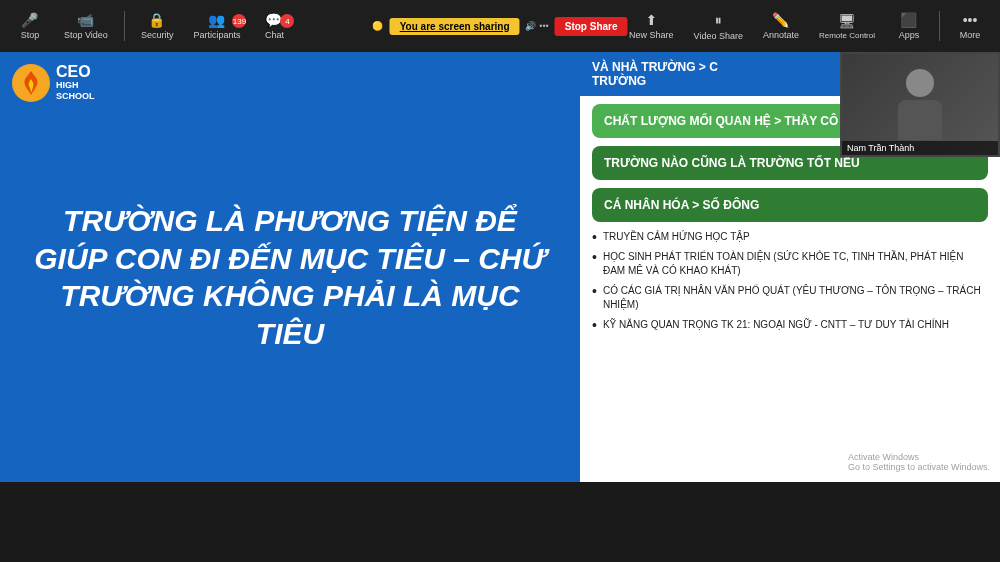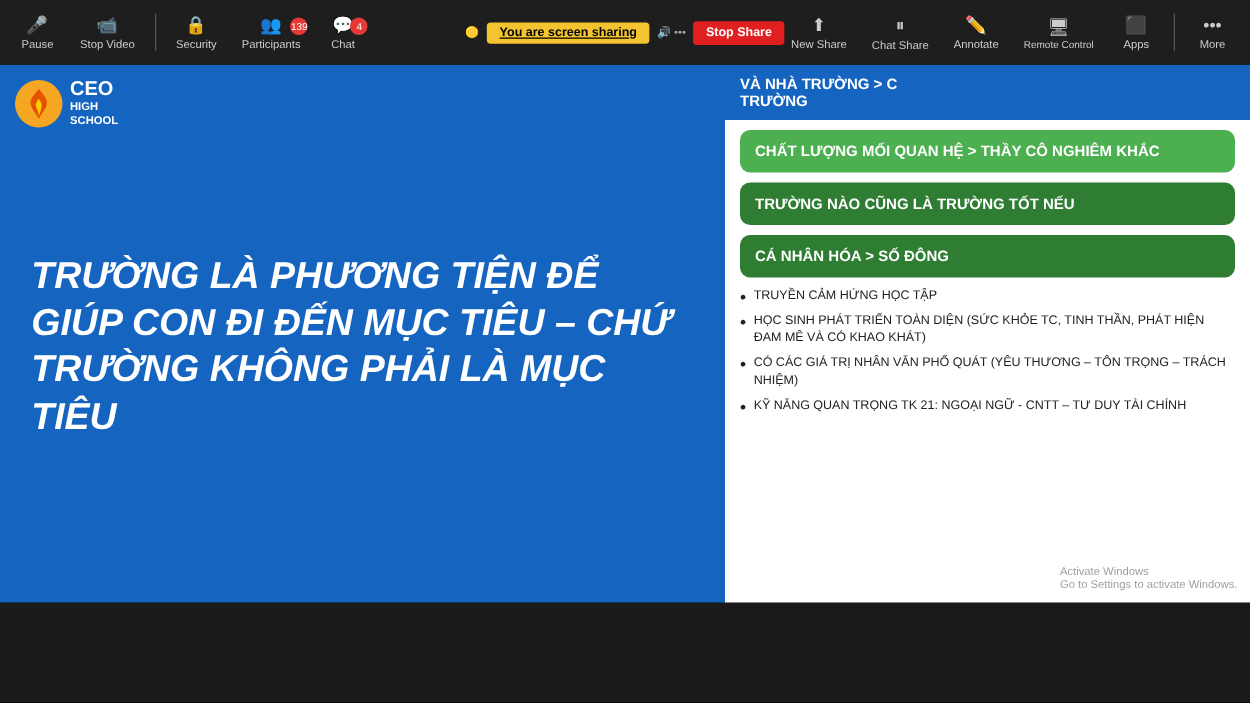--- a/index.html
+++ b/index.html
@@ -130,20 +130,21 @@
     }
 
     .slide-main-text {
       color: #fff;
       font-size: 30px;
       font-weight: 900;
       line-height: 1.25;
       text-transform: uppercase;
       margin-top: 20px;
       font-style: italic;
+      text-align: center;
     }
 
     
     .right-panel {
       width: 420px;
       background: #fff;
       display: flex;
       flex-direction: column;
       overflow-y: auto;
       position: relative;
@@ -270,21 +271,21 @@
       position: relative;
     }
   </style>
 </head>
 <body>
 
 <div class="zoom-toolbar">
 
   <div class="toolbar-btn">
     <span class="toolbar-icon">🎤</span>
-    <span>Pause</span>
+    <span>Stop</span>
   </div>
 
   <div class="toolbar-btn">
     <span class="toolbar-icon">📹</span>
     <span>Stop Video</span>
   </div>
   <div class="toolbar-separator"></div>
 
   <div class="toolbar-btn">
     <span class="toolbar-icon">🔒</span>
@@ -310,21 +311,21 @@
     <span class="stop-share-btn">Stop Share</span>
   </div>
 
   <div class="toolbar-btn" style="margin-left:auto;">
     <span class="toolbar-icon">⬆</span>
     <span>New Share</span>
   </div>
 
   <div class="toolbar-btn">
     <span class="toolbar-icon">⏸</span>
-    <span>Chat Share</span>
+    <span>Video Share</span>
   </div>
 
   <div class="toolbar-btn">
     <span class="toolbar-icon">✏️</span>
     <span>Annotate</span>
   </div>
 
   <div class="toolbar-btn">
     <span class="toolbar-icon">🖥</span>
     <span style="font-size:8px;">Remote Control</span>
@@ -357,20 +358,30 @@
         <span class="logo-ceo">CEO</span>
         <span class="logo-high">HIGH</span>
         <span class="logo-school">SCHOOL</span>
       </div>
     </div>
     <div class="slide-main-text">TRƯỜNG LÀ PHƯƠNG TIỆN ĐỂ GIÚP CON ĐI ĐẾN MỤC TIÊU – CHỨ TRƯỜNG KHÔNG PHẢI LÀ MỤC TIÊU</div>
   </div>
 
   <div class="right-panel">
 
+    <div class="speaker-video">
+      <div class="speaker-avatar">
+
+        <div style="display:flex;flex-direction:column;align-items:center;">
+          <div class="speaker-head"></div>
+          <div class="speaker-body"></div>
+        </div>
+      </div>
+      <div class="speaker-name-tag">Nam Trần Thành</div>
+    </div>
 
     <div style="background:#1565c0;color:#fff;font-size:12px;font-weight:bold;padding:8px 24px 8px 12px;text-transform:uppercase;margin-bottom:8px;padding-right:170px;">
       <span>VÀ NHÀ TRƯỜNG &gt; C</span>
       <br>
       <span>TRƯỜNG</span>
     </div>
 
     <div style="padding:0 12px;">
       <div class="green-box">CHẤT LƯỢNG MỐI QUAN HỆ &gt; THẦY CÔ NGHIÊM KHẮC</div>
       <div class="dark-green-box">TRƯỜNG NÀO CŨNG LÀ TRƯỜNG TỐT NẾU</div>

